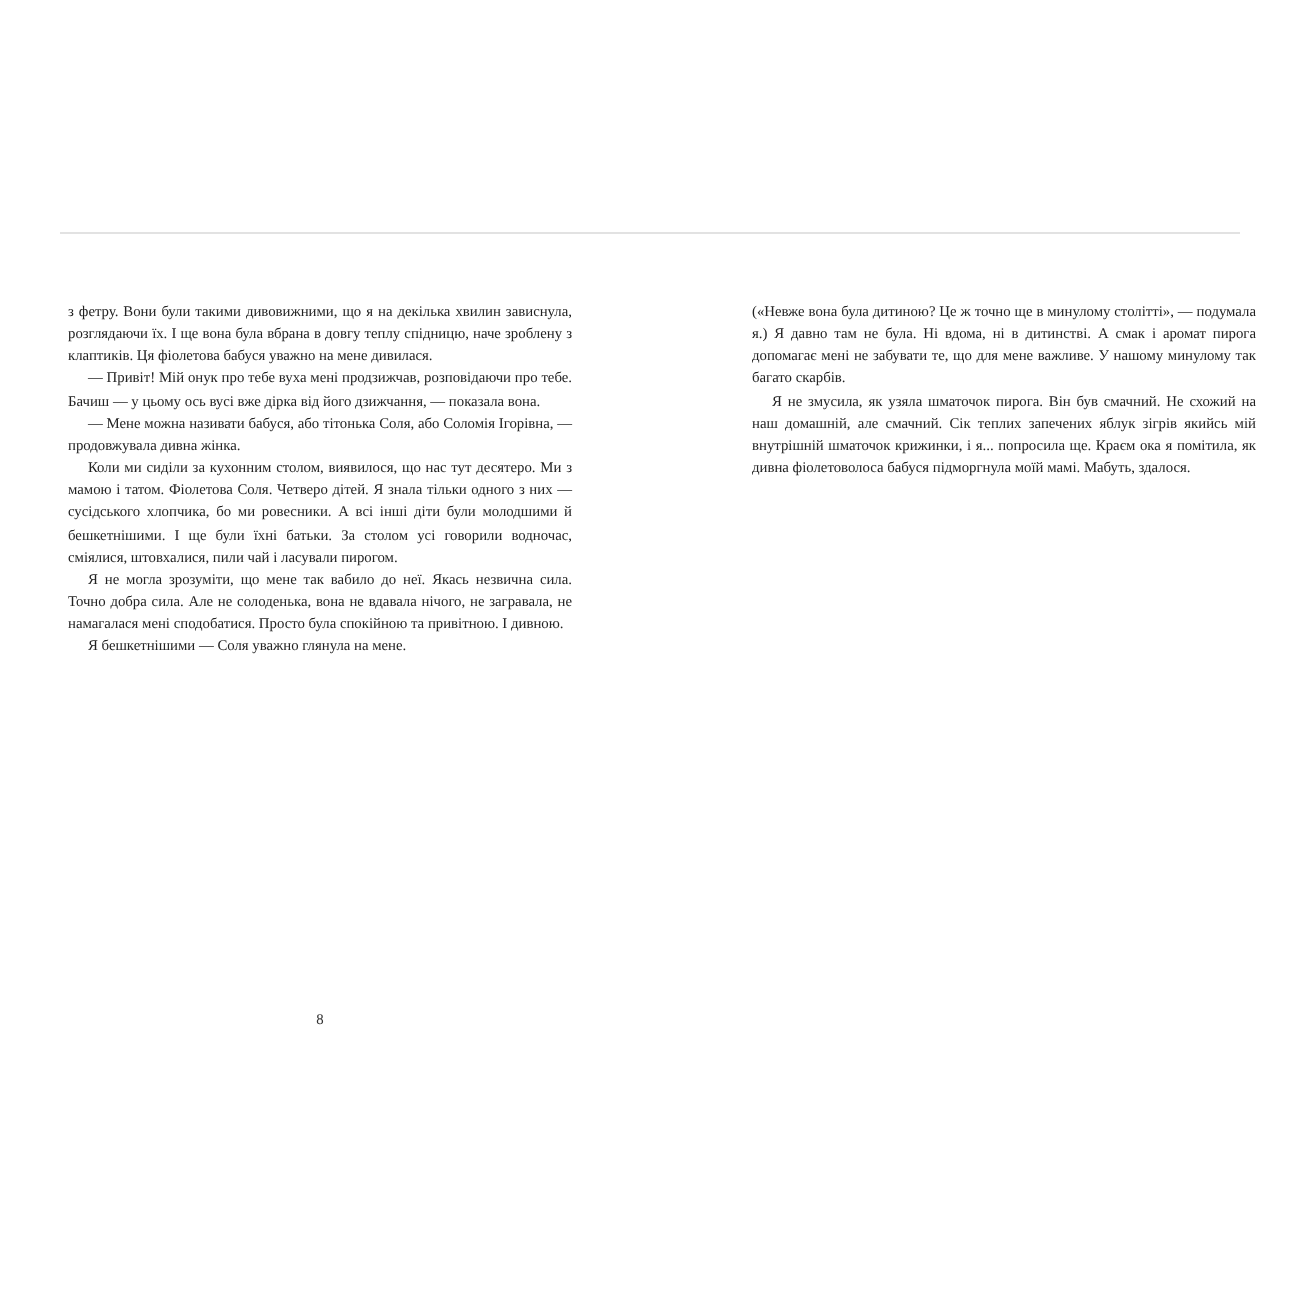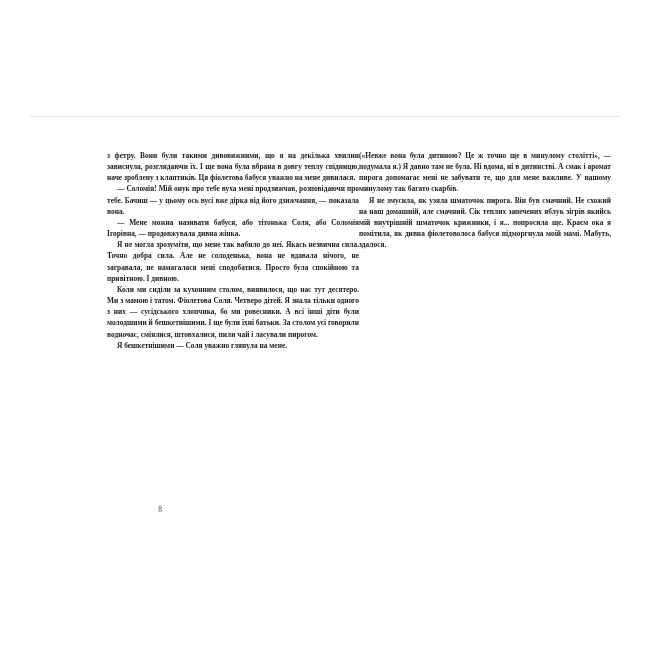--- a/index.html
+++ b/index.html
@@ -28,32 +28,31 @@
     right: 30px;
     height: 1px;
     background: #e2e2e2;
   }
   .spread {
     position: absolute;
     top: 150px;
     left: 0;
     right: 0;
     display: flex;
-    justify-content: flex-end;
-    font-weight: bold;
+    justify-content: space-between;
   }
   .col {
     width: 252px;
     box-sizing: border-box;
   }
   .col-left {
     margin-left: 34px;
   }
   .col-right {
-    margin-right: 39px;
+    margin-right: 22px;
   }
   p {
     margin: 0;
     font-size: 7.4px;
     line-height: 11.15px;
     text-align: justify;
     text-justify: inter-word;
     hyphens: none;
     color: #222222;
   }
@@ -77,24 +76,24 @@
 <body>
 
 <div class="page">
 
   <div class="top-rule"></div>
 
   <div class="spread">
 
     <div class="col col-left">
       <p class="noindent">з фетру. Вони були такими дивовижними, що я на декілька хви­лин зависнула, розглядаючи їх. І ще вона була вбрана в довгу теплу спідницю, наче зроблену з клаптиків. Ця фіолетова бабуся уважно на мене дивилася.</p>
-      <p class="indent">— Соломія! Мій онук про тебе вуха мені продзижчав, розповідаючи про тебе. Бачиш — у цьому ось вусі вже дірка від його дзижчан­ня, — показала вона.</p>
+      <p class="indent">— Привіт! Мій онук про тебе вуха мені продзижчав, розповідаючи про тебе. Бачиш — у цьому ось вусі вже дірка від його дзижчан­ня, — показала вона.</p>
       <p class="indent">— Мене можна називати бабуся, або тітонька Соля, або Соломія Ігорівна, — продовжувала дивна жінка.</p>
+      <p class="indent">Коли ми сиділи за кухонним столом, виявилося, що нас тут де­сятеро. Ми з мамою і татом. Фіолетова Соля. Четверо дітей. Я зна­ла тільки одного з них — сусідського хлопчика, бо ми ровесники. А всі інші діти були молодшими й бешкетнішими. І ще були їхні батьки. За столом усі говорили водночас, сміялися, штовхалися, пили чай і ласували пирогом.</p>
       <p class="indent">Я не могла зрозуміти, що мене так вабило до неї. Якась незвич­на сила. Точно добра сила. Але не солоденька, вона не вдавала ні­чого, не загравала, не намагалася мені сподобатися. Просто була спокійною та привітною. І дивною.</p>
-      <p class="indent">Коли ми сиділи за кухонним столом, виявилося, що нас тут де­сятеро. Ми з мамою і татом. Фіолетова Соля. Четверо дітей. Я зна­ла тільки одного з них — сусідського хлопчика, бо ми ровесники. А всі інші діти були молодшими й бешкетнішими. І ще були їхні батьки. За столом усі говорили водночас, сміялися, штовхалися, пили чай і ласували пирогом.</p>
       <p class="indent">Я бешкетнішими — Соля уважно глянула на мене.</p>
     </div>
 
     <div class="col col-right">
       <p class="noindent">(«Невже вона була дитиною? Це ж точно ще в минулому столі­тті», — подумала я.) Я давно там не була. Ні вдома, ні в дитинстві. А смак і аромат пирога допомагає мені не забувати те, що для мене важливе. У нашому минулому так багато скарбів.</p>
       <p class="indent">Я не змусила, як узяла шматочок пирога. Він був смачний. Не схожий на наш домашній, але смачний. Сік теплих запечених яблук зігрів якийсь мій внутрішній шматочок крижинки, і я... попро­сила ще. Краєм ока я помітила, як дивна фіолетоволоса бабуся підморгнула моїй мамі. Мабуть, здалося.</p>
     </div>
 
   </div>
 

